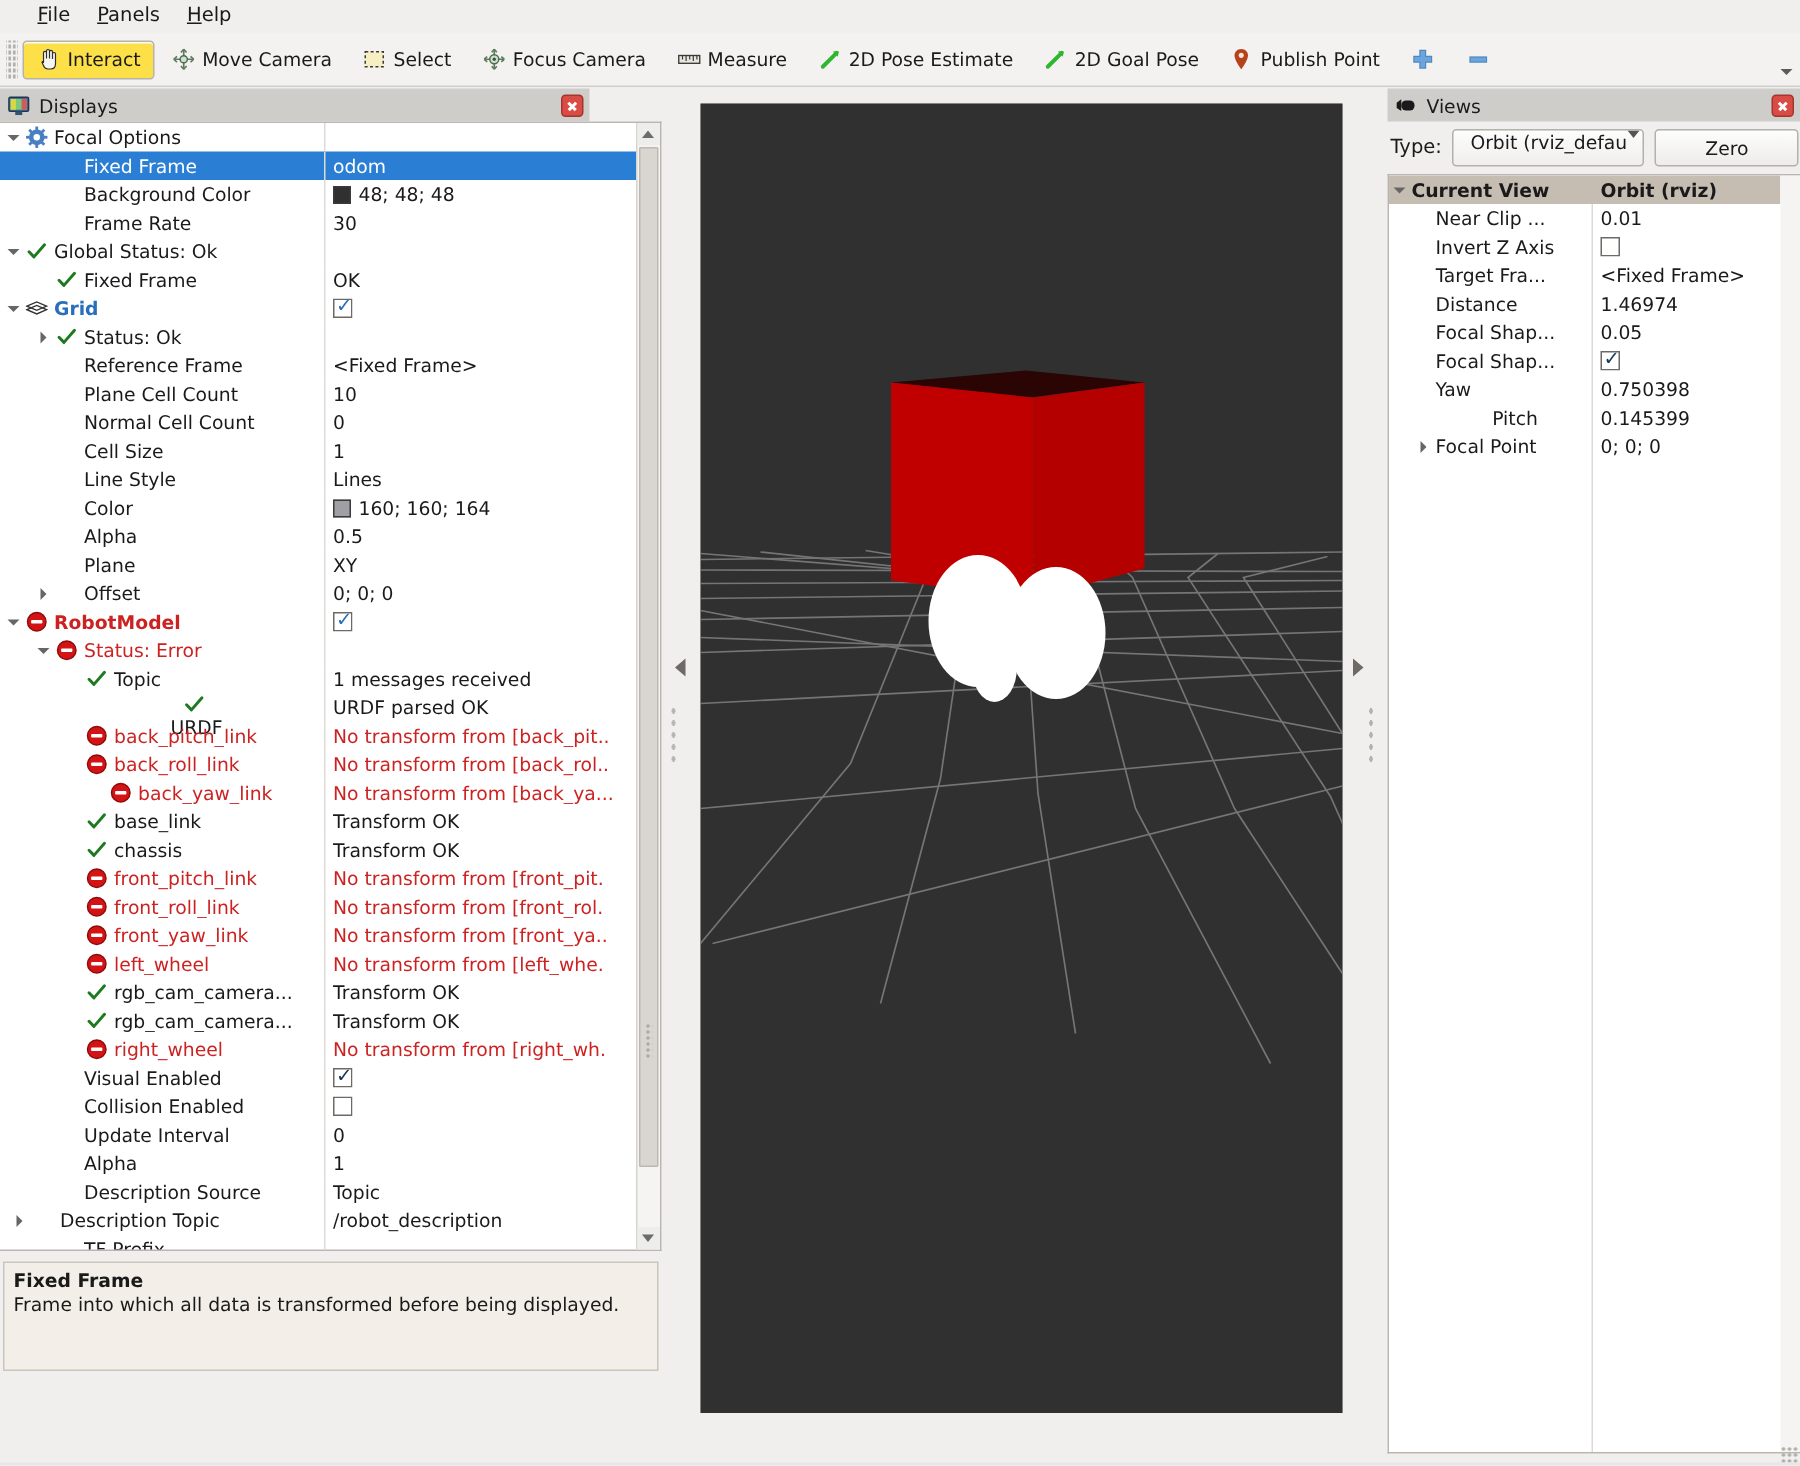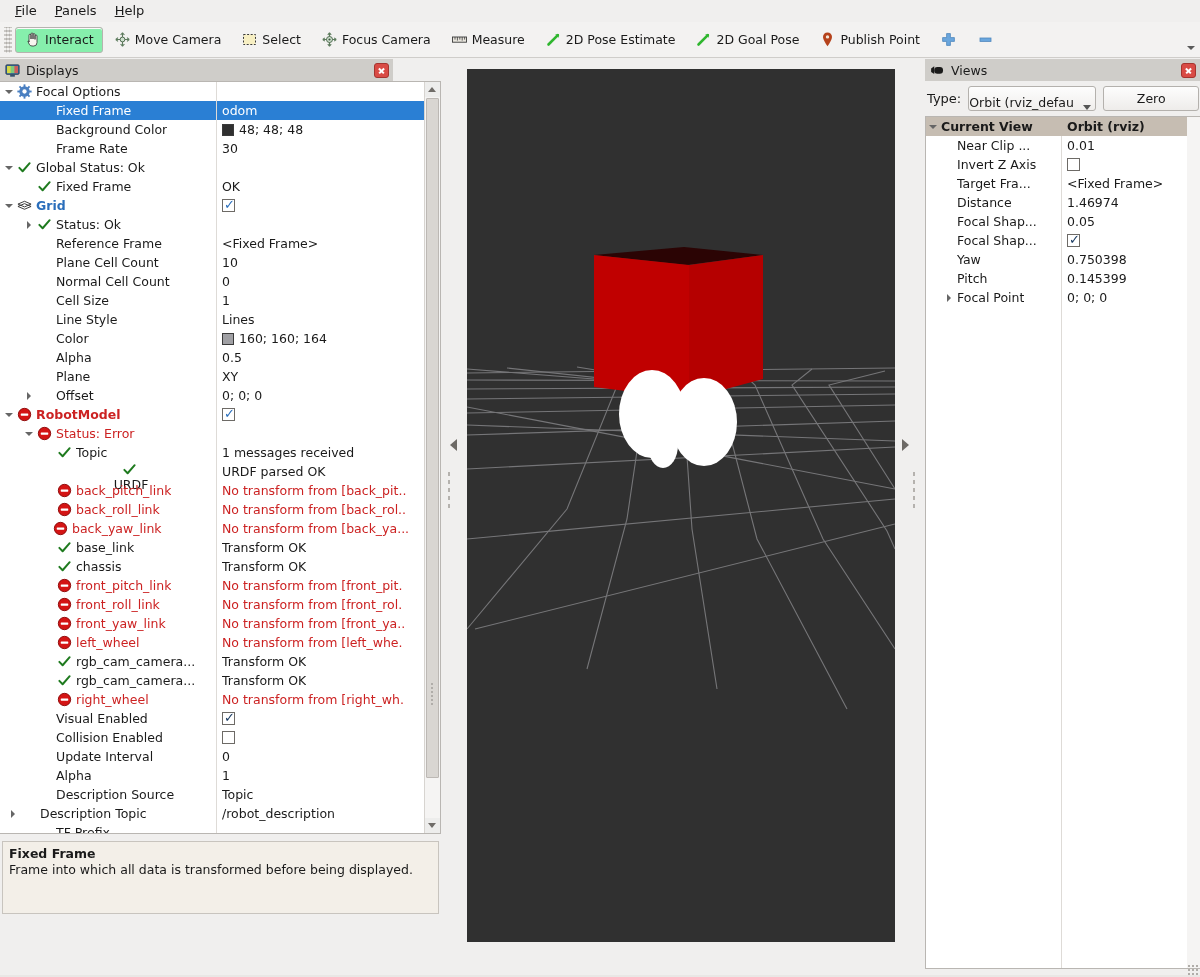--- a/index.html
+++ b/index.html
@@ -10,21 +10,21 @@
     font-size: 12.5px;
     color: #1a1a1a;
     overflow: hidden;
   }
   #app { position: relative; width: 1200px; height: 977px; }
 
   
   #menubar {
     position: absolute; left: 0; top: 0; width: 1200px; height: 22px;
     background: #f0efee;
-    display: flex; align-items: center; padding-left: 6px;
+    display: flex; align-items: center; padding-left: 16px;
   }
   .menu-item {
     padding: 2px 9px 3px 9px; font-size: 13px; line-height: 14px;
     color: #1a1a1a; cursor: default;
   }
   .menu-item u { text-decoration: underline; }
 
   
   #toolbar {
     position: absolute; left: 0; top: 22px; width: 1200px; height: 36px;
@@ -36,21 +36,21 @@
     background-image: radial-gradient(#b3b0ac 1px, transparent 1.2px);
     background-size: 3px 4px; background-position: 1px 2px;
   }
   .tb-btn {
     display: flex; align-items: center; gap: 4px;
     height: 26px; padding: 0 8px; margin: 0 1px;
     border: 1px solid transparent; border-radius: 3px;
     font-size: 12.5px; white-space: nowrap; cursor: default;
   }
   .tb-btn.checked {
-    background: #86efac;
+    background: #fde047;
     border: 1px solid #b6b3af;
     box-shadow: inset 0 1px 0 #fbfbfa;
   }
   .tb-icon { width: 17px; height: 17px; display: block; flex: 0 0 17px; }
   .tb-overflow {
     margin-left: auto; width: 16px; height: 30px; position: relative;
   }
   .tb-overflow::after {
     content: ""; position: absolute; left: 3px; bottom: 5px;
     border-left: 4px solid transparent; border-right: 4px solid transparent;
@@ -196,21 +196,21 @@
     background: #f0efee;
   }
   #views-type-row {
     position: absolute; left: 0; top: 24px; width: 275px; height: 30px;
     display: flex; align-items: center; gap: 7px; padding-left: 2px;
   }
   .type-label { font-size: 13px; }
   #type-combo {
     width: 128px; height: 25px; background: linear-gradient(#fdfdfd,#f0eeec);
     border: 1px solid #b4b1ad; border-radius: 3px;
-    display: flex; align-items: flex-end; padding: 0 4px 0 0;
+    display: flex; align-items: flex-start; padding: 0 4px 0 11px;
     font-size: 12.5px; overflow: hidden; white-space: nowrap; cursor: default;
   }
   #type-combo .caret {
     margin-left: auto; width: 0; height: 0;
     border-left: 4.5px solid transparent; border-right: 4.5px solid transparent;
     border-top: 5px solid #555;
   }
   #zero-btn {
     width: 96px; height: 25px; background: linear-gradient(#fdfdfd,#eeecea);
     border: 1px solid #b4b1ad; border-radius: 3px;
@@ -656,21 +656,21 @@
                   <rect x="4" y="6.8" width="8" height="2.4" rx="0.6" fill="#ffffff"></rect>
                 </svg></span>
               <span class="lbl err">back_roll_link</span>
             </div>
             <div class="tval">
               <span class="lbl err">No transform from [back_rol..</span>
             </div>
           </div>
           <div class="trow">
             <div class="tcol-divider"></div>
-            <div class="tname" style="padding-left: 40px; text-align: center;">
+            <div class="tname" style="padding-left: 60px; text-align: center;">
               <span class="expander "></span>
               <span class="ticon"><svg width="15" height="15" viewBox="0 0 16 16">
                   <circle cx="8" cy="8" r="6.6" fill="#d41414" stroke="#8d0b0b" stroke-width="1"></circle>
                   <rect x="4" y="6.8" width="8" height="2.4" rx="0.6" fill="#ffffff"></rect>
                 </svg></span>
               <span class="lbl err">back_yaw_link</span>
             </div>
             <div class="tval">
               <span class="lbl err">No transform from [back_ya...</span>
             </div>
@@ -1022,21 +1022,21 @@
           <div class="vrow">
             <div class="vname" style="padding-left: 18px;">
               <span class="expander "></span>
               <span class="lbl">Yaw</span>
             </div>
             <div class="vval">
               <span class="lbl">0.750398</span>
             </div>
           </div>
           <div class="vrow">
-            <div class="vname" style="padding-left: 18px;">
+            <div class="vname" style="padding-left: 18px; justify-content: center;">
               <span class="expander "></span>
               <span class="lbl">Pitch</span>
             </div>
             <div class="vval">
               <span class="lbl">0.145399</span>
             </div>
           </div>
           <div class="vrow">
             <div class="vname" style="padding-left: 18px;">
               <span class="expander closed"></span>

